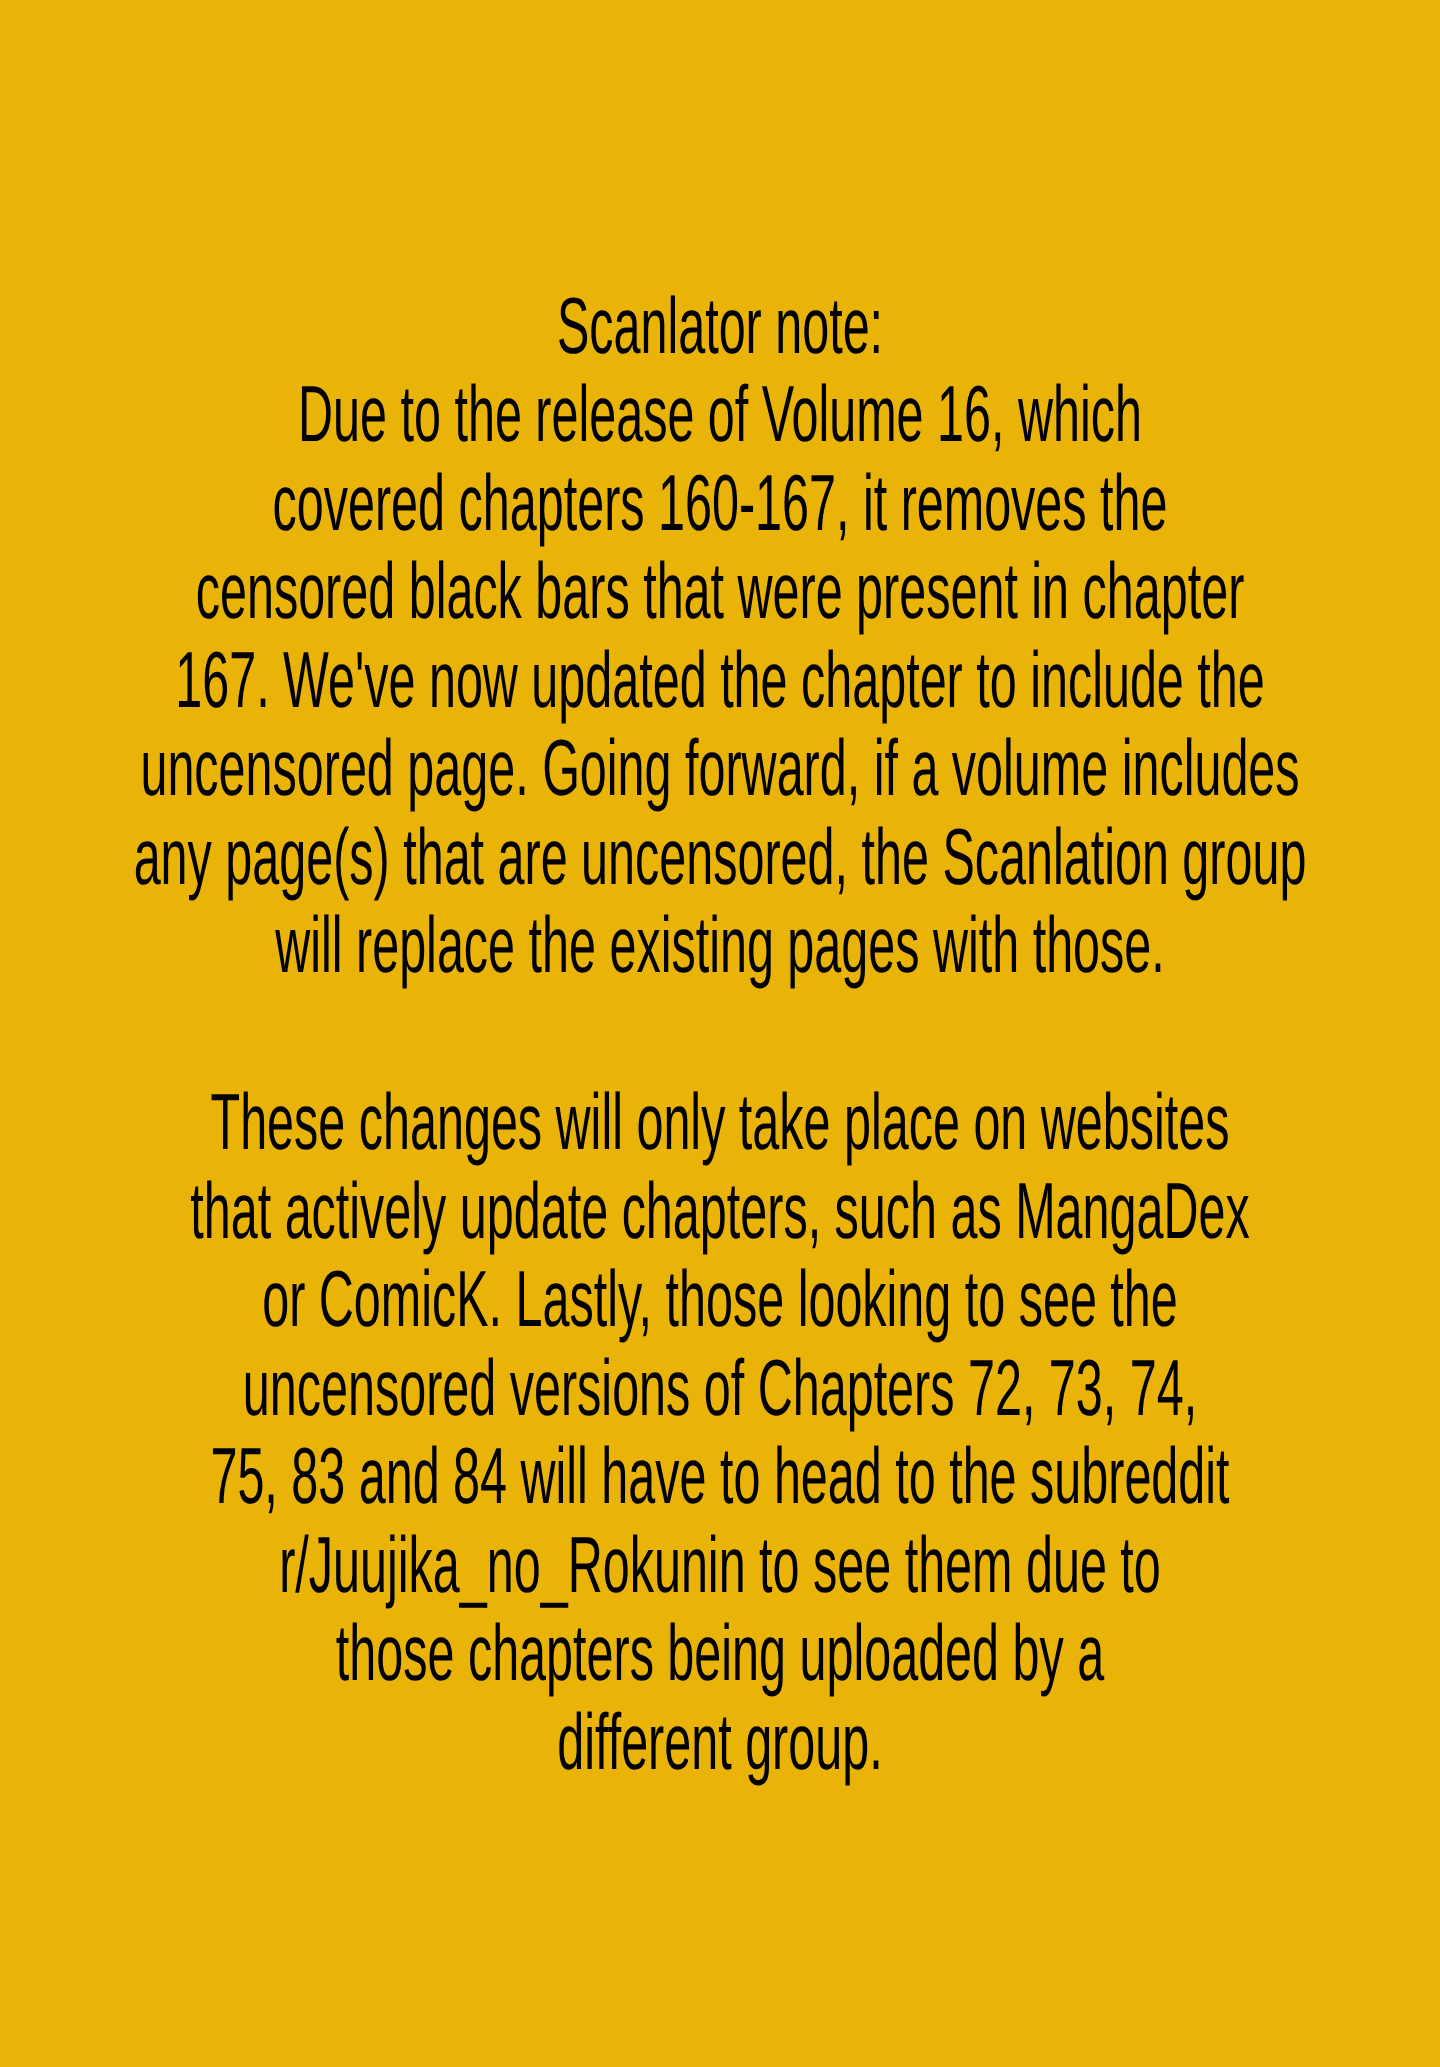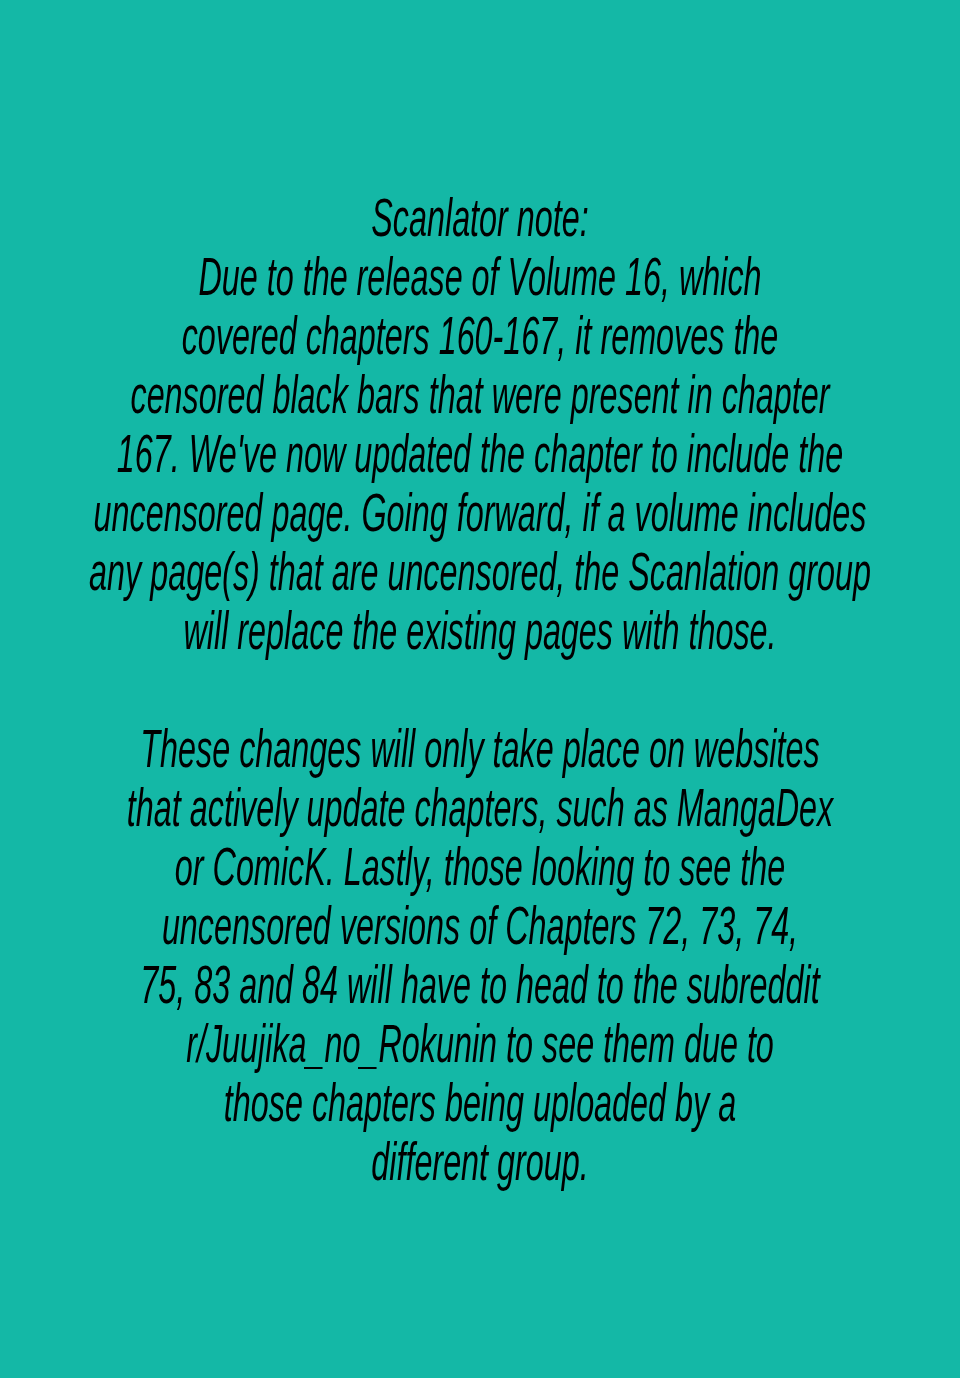--- a/index.html
+++ b/index.html
@@ -10,22 +10,21 @@
     width: 960px;
     height: 1378px;
     background: #ffffff;
     overflow: hidden;
     position: relative;
     font-family: "Liberation Sans", sans-serif;
   }
   .page {
     position: absolute;
     inset: 0;
-    background: #14b8a6;
-    font-style: italic;
+    background: #eab308;
   }
   
   .note-block {
     position: absolute;
     top: 188px;
     left: 50%;
     width: 1600px;
     margin-left: -800px;
     transform: scaleX(0.61);
     transform-origin: 50% 0;

